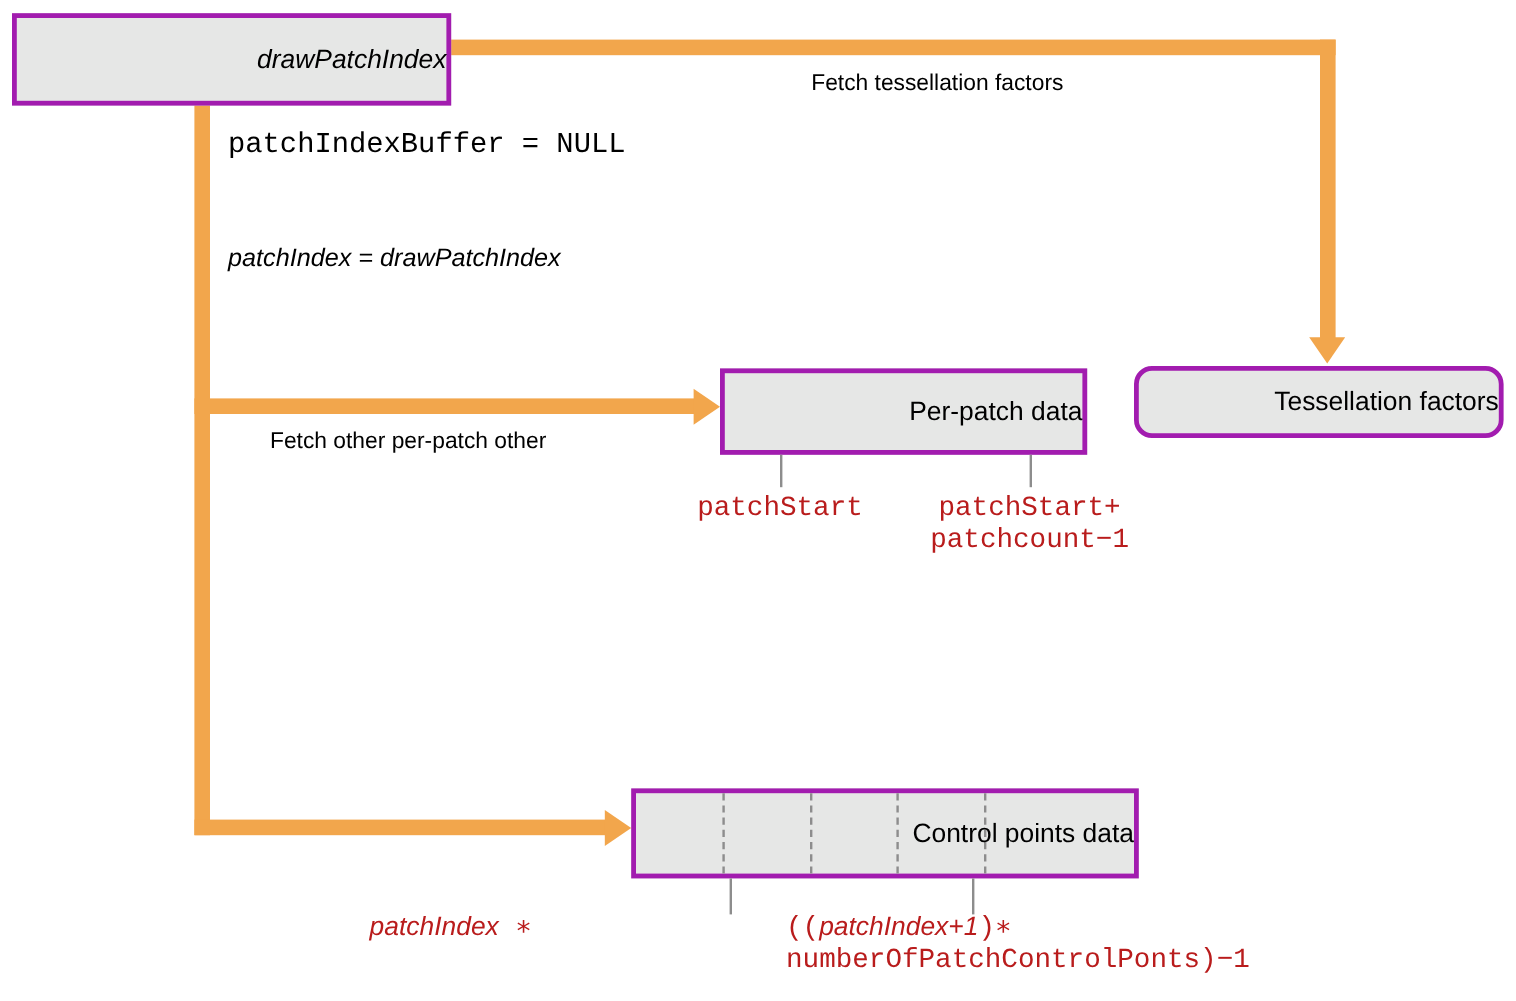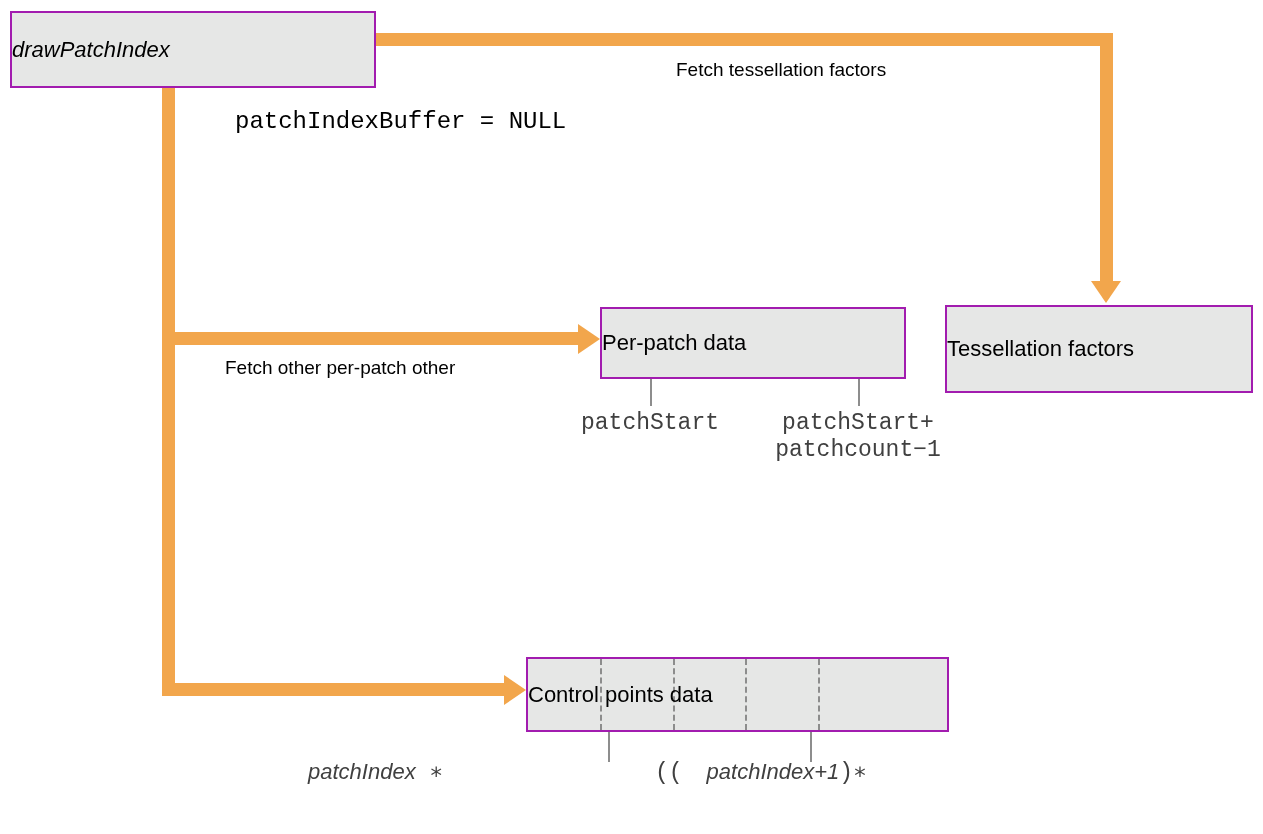--- a/index.html
+++ b/index.html
@@ -15,25 +15,25 @@
     position: relative;
     width: 1263px;
     height: 834px;
     background: #ffffff;
     overflow: hidden;
   }
   
   .box {
     position: absolute;
     background: #e6e7e6;
-    border: 2px solid #a21caf;
+    border: 4px solid #a21caf;
     box-sizing: border-box;
     display: flex;
     align-items: center;
-    justify-content: flex-start;
+    justify-content: flex-end;
   }
   .box-label {
     font-family: "Liberation Sans", sans-serif;
     font-size: 22px;
     color: #000000;
     white-space: nowrap;
     position: relative;
     z-index: 3;
   }
   .box-label.italic {
@@ -87,34 +87,33 @@
   }
   .sans-i {
     font-family: "Liberation Sans", sans-serif;
     font-size: 21px;
     font-style: italic;
   }
   .mono {
     font-family: "Liberation Mono", "DejaVu Sans Mono", monospace;
     font-size: 24px;
     letter-spacing: 0px;
-    margin-left: 45px;
   }
   .mono-s {
     font-family: "Liberation Mono", "DejaVu Sans Mono", monospace;
     font-size: 23px;
   }
   .center {
     text-align: left;
   }
   .lbl-stack {
     position: absolute;
     text-align: center;
     line-height: 1.17;
-    color: #404040;
+    color: #b91c1c;
   }
 </style>
 </head>
 <body>
 
 <div id="canvas">
 
   <div class="ow" style="left:375px; top:33px; width:738px; height:13px;"></div>
   <div class="ow" style="left:1100px; top:33px; width:13px; height:250px;"></div>
   <div class="arrow-down" style="left:1091px; top:281px;"></div>
@@ -128,38 +127,39 @@
   <div class="arrow-right" style="left:504px; top:675px;"></div>
 
   <div class="box" style="left:10px; top:11px; width:366px; height:77px;">
     <span class="box-label italic">drawPatchIndex</span>
   </div>
 
   <div class="box" style="left:600px; top:307px; width:306px; height:72px;">
     <span class="box-label">Per-patch data</span>
   </div>
 
-  <div class="box" style="left:945px; top:305px; width:308px; height:88px;">
+  <div class="box" style="left:945px; top:305px; width:308px; height:60px;border-radius:15px;">
     <span class="box-label">Tessellation factors</span>
   </div>
 
   <div class="box" style="left:526px; top:657px; width:423px; height:75px;">
     <div class="cell-divider" style="left:72px;"></div>
     <div class="cell-divider" style="left:145px;"></div>
     <div class="cell-divider" style="left:217px;"></div>
     <div class="cell-divider" style="left:290px;"></div>
     <span class="box-label">Control points data</span>
   </div>
 
   <div class="txt sans" style="left:676px; top:59px;">Fetch tessellation factors</div>
 
   <div class="txt sans" style="left:225px; top:357px;">Fetch other per-patch other</div>
 
   <div class="txt mono" style="left:190px; top:108px;">patchIndexBuffer = NULL</div>
 
+  <div class="txt sans-i" style="left:190px; top:204px;">patchIndex = drawPatchIndex</div>
 
   <div class="tick" style="left:650px; top:379px; height:27px;"></div>
   <div class="tick" style="left:858px; top:379px; height:27px;"></div>
 
   <div class="lbl-stack mono-s" style="left:550px; top:410px; width:200px;">
     <div>patchStart</div>
   </div>
 
   <div class="lbl-stack mono-s" style="left:758px; top:410px; width:200px;">
     <div>patchStart+</div>
@@ -170,17 +170,18 @@
   <div class="tick" style="left:810px; top:732px; height:30px;"></div>
 
   <div class="lbl-stack" style="left:308px; top:759px; width:600px;">
     <div class="center">
       <span class="sans-i" style="font-size:22px;">patchIndex</span><span class="mono-s"> ∗</span>
     </div>
   </div>
 
   <div class="lbl-stack" style="left:655px; top:759px; width:600px;">
     <div class="center">
-      <span class="mono-s">((</span><span class="sans-i" style="font-size:22px;margin-left:24px;">patchIndex+1</span><span class="mono-s">)∗</span>
+      <span class="mono-s">((</span><span class="sans-i" style="font-size:22px;">patchIndex+1</span><span class="mono-s">)∗</span>
     </div>
+    <div class="center mono-s">numberOfPatchControlPonts)−1</div>
   </div>
 
 </div>
 
 </body></html>

